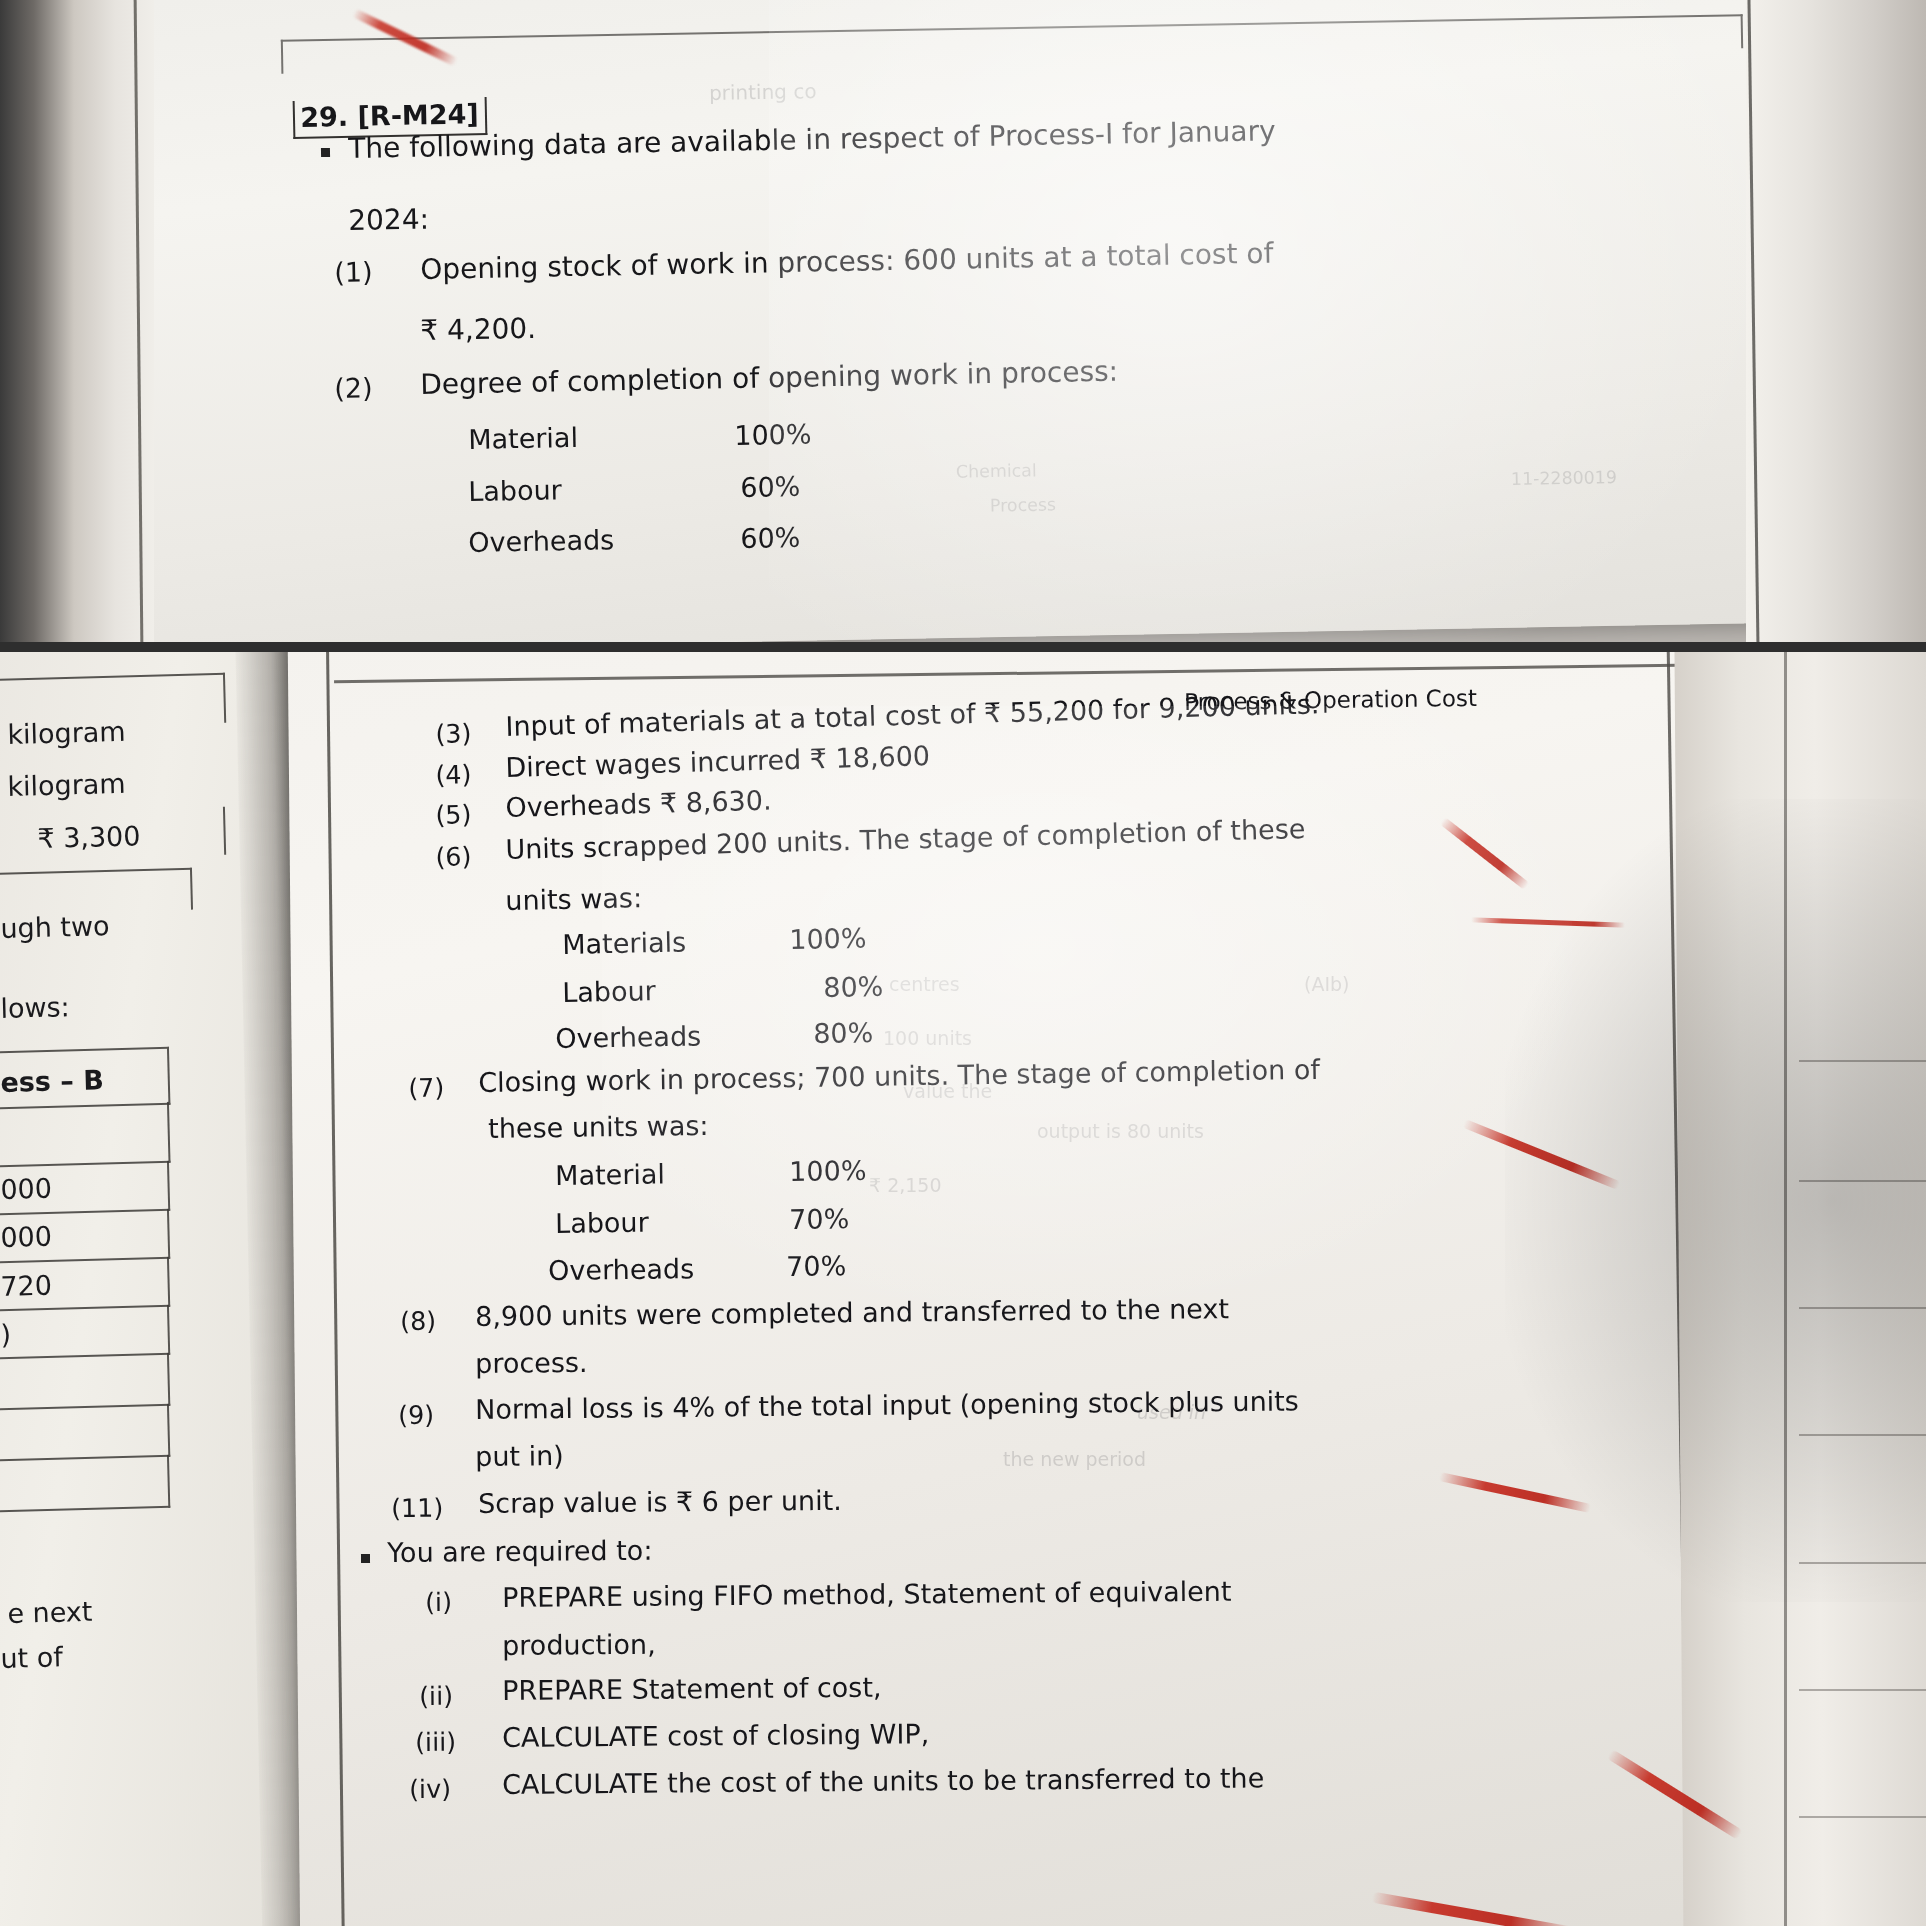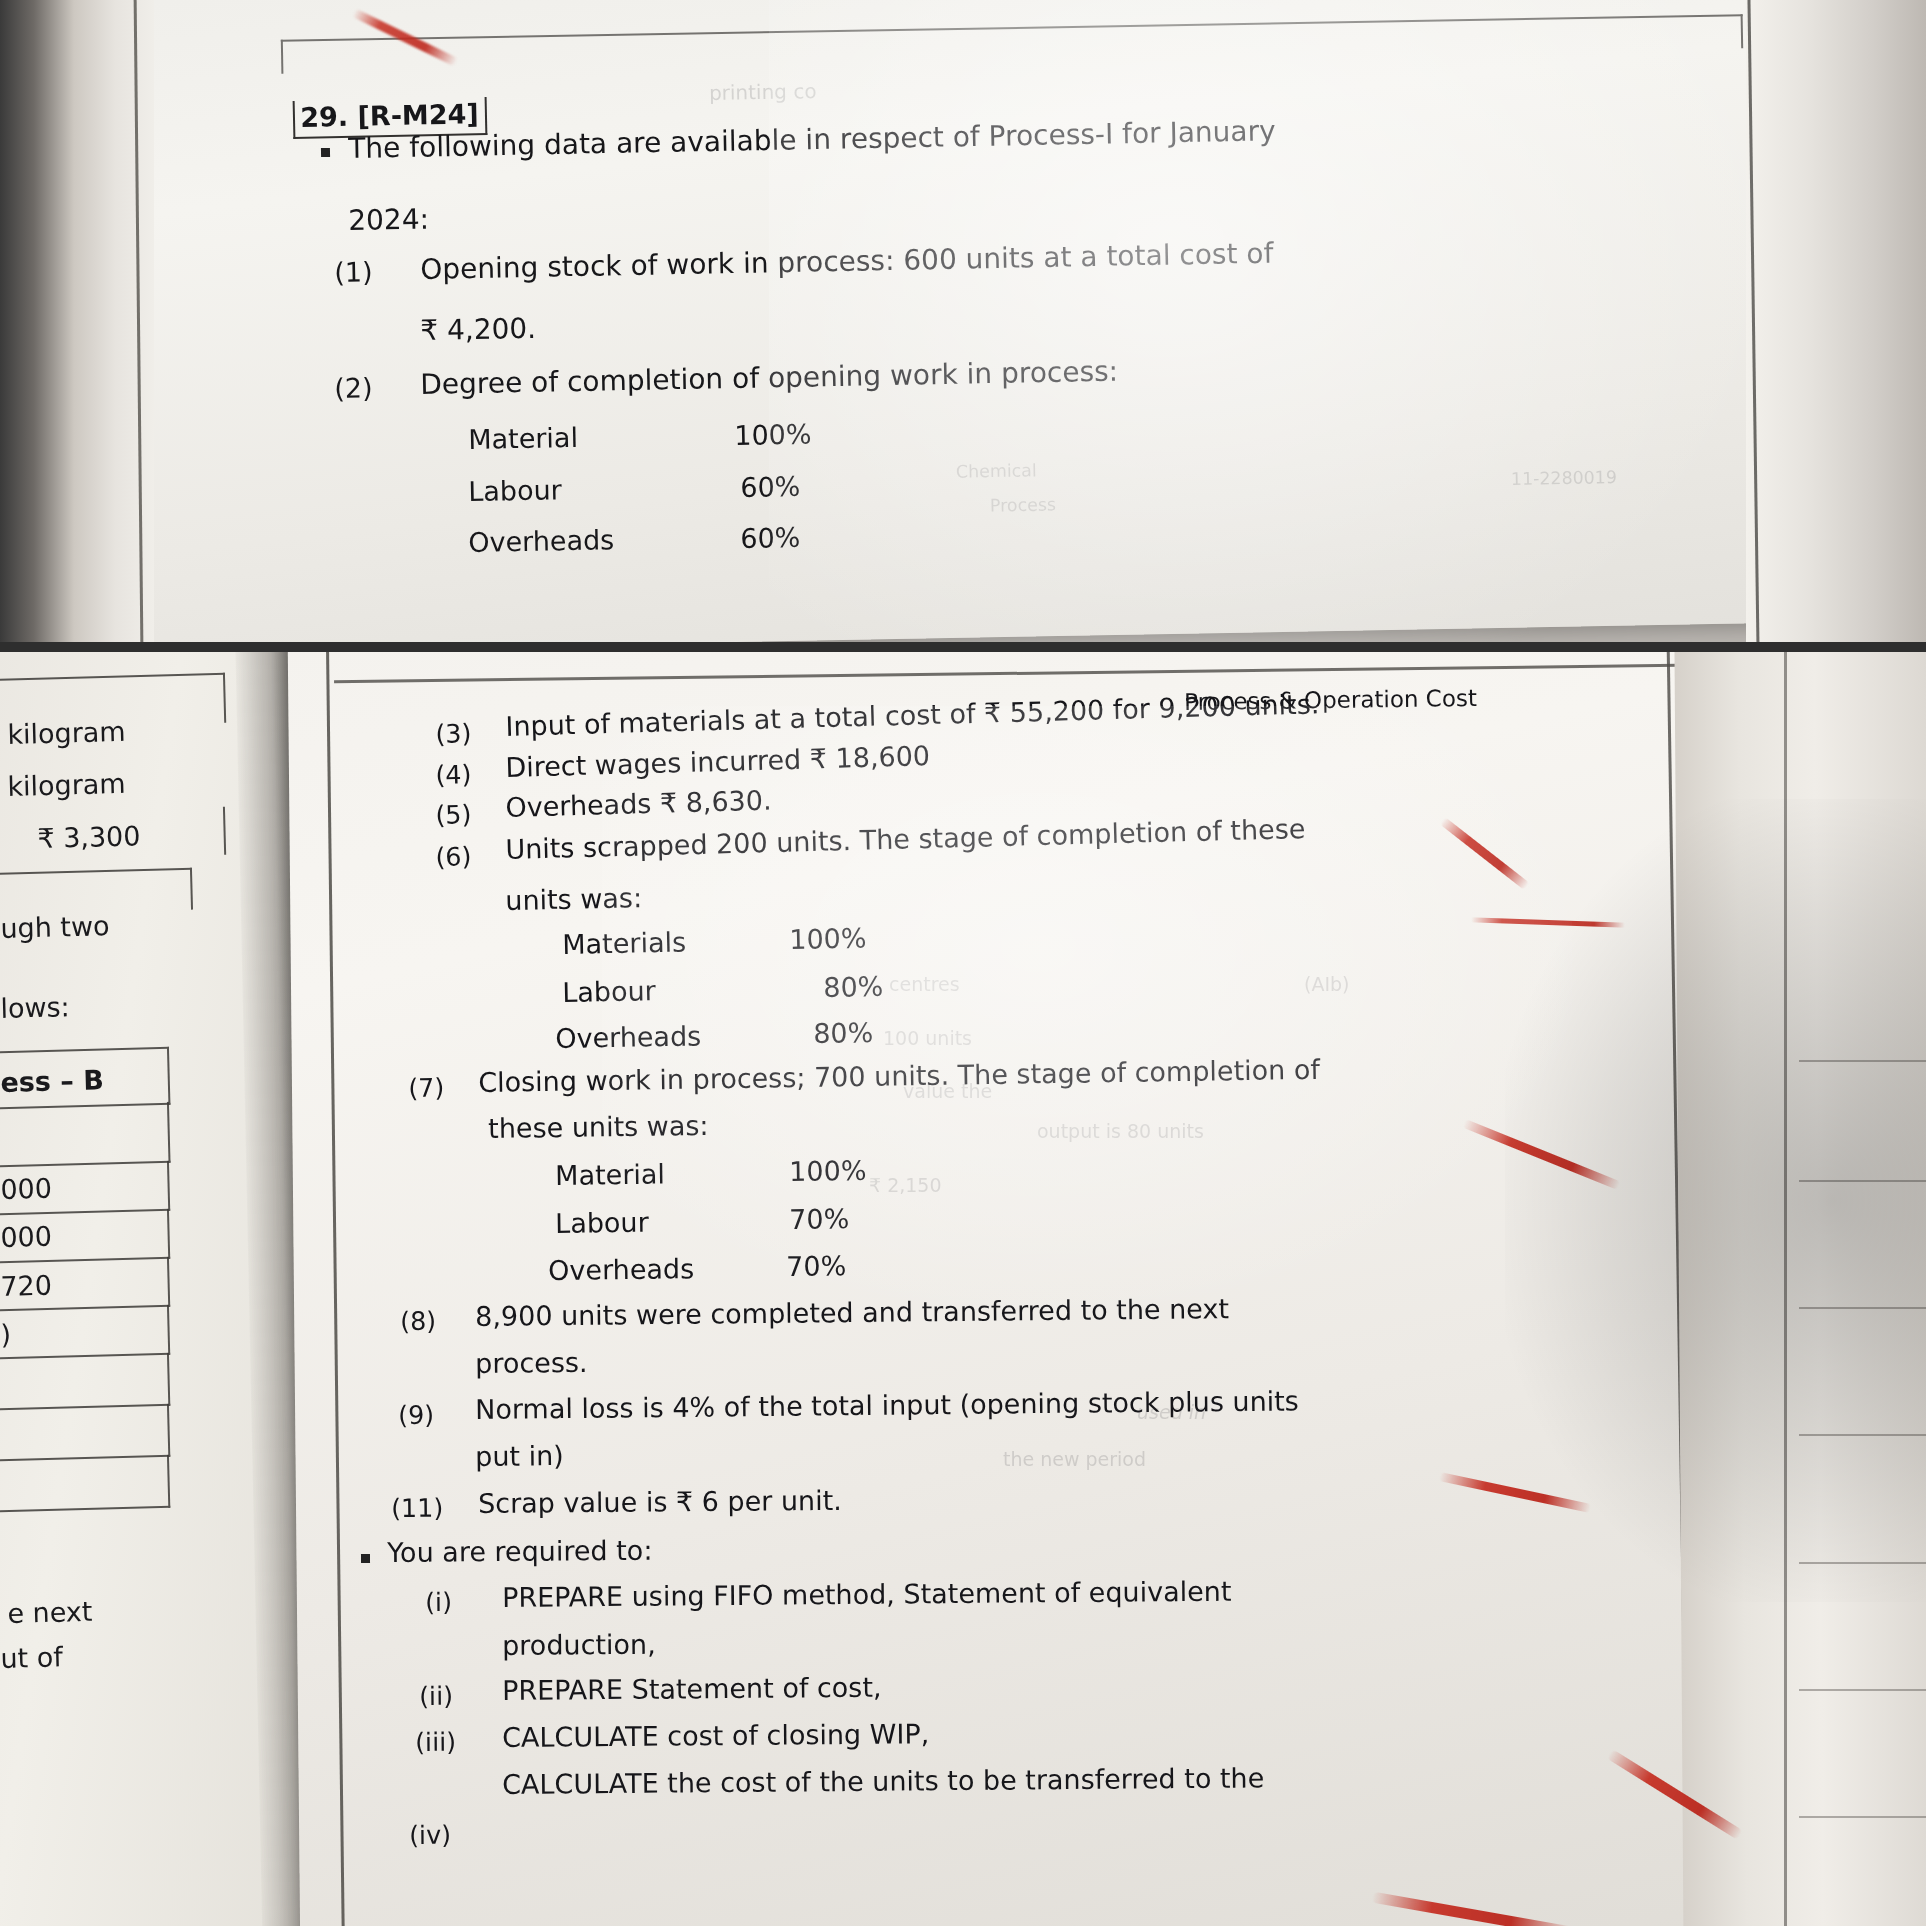--- a/index.html
+++ b/index.html
@@ -400,21 +400,21 @@
   <div class="btext" style="left:425px; top:935px; font-size:25.4px; transform:rotate(-0.5deg);">(i)</div>
   <div class="btext" style="left:502px; top:930px; font-size:27px; transform:rotate(-0.5deg);">PREPARE  using  FIFO  method,  Statement  of  equivalent</div>
   <div class="btext" style="left:502px; top:978px; font-size:27px; transform:rotate(-0.5deg);">production,</div>
 
   <div class="btext" style="left:419px; top:1029px; font-size:25.4px; transform:rotate(-0.5deg);">(ii)</div>
   <div class="btext" style="left:502px; top:1023px; font-size:27px; transform:rotate(-0.5deg);">PREPARE Statement of cost,</div>
 
   <div class="btext" style="left:415px; top:1075px; font-size:25.4px; transform:rotate(-0.5deg);">(iii)</div>
   <div class="btext" style="left:502px; top:1070px; font-size:27px; transform:rotate(-0.5deg);">CALCULATE cost of closing WIP,</div>
 
-  <div class="btext" style="left:409px; top:1122px; font-size:25.4px; transform:rotate(-0.5deg);margin-top:46px;">(iv)</div>
+  <div class="btext" style="left:409px; top:1122px; font-size:25.4px; transform:rotate(-0.5deg);">(iv)</div>
   <div class="btext" style="left:502px; top:1117px; font-size:27px; transform:rotate(-0.5deg);">CALCULATE the cost of the units to be transferred to the</div>
 
   <div class="faint" style="left:889px; top:321px; font-size:19px;">centres</div>
   <div class="faint" style="left:1304px; top:321px; font-size:19px;">(AIb)</div>
   <div class="faint" style="left:883px; top:375px; font-size:19px;">100 units</div>
   <div class="faint" style="left:903px; top:428px; font-size:19px;">value the</div>
   <div class="faint" style="left:1037px; top:468px; font-size:19px;">output is 80 units</div>
   <div class="faint" style="left:869px; top:522px; font-size:19px;">₹ 2,150</div>
   <div class="faint" style="left:1137px; top:749px; font-size:19px;font-style:italic;">used in</div>
   <div class="faint" style="left:1003px; top:796px; font-size:19px;">the new period</div>

